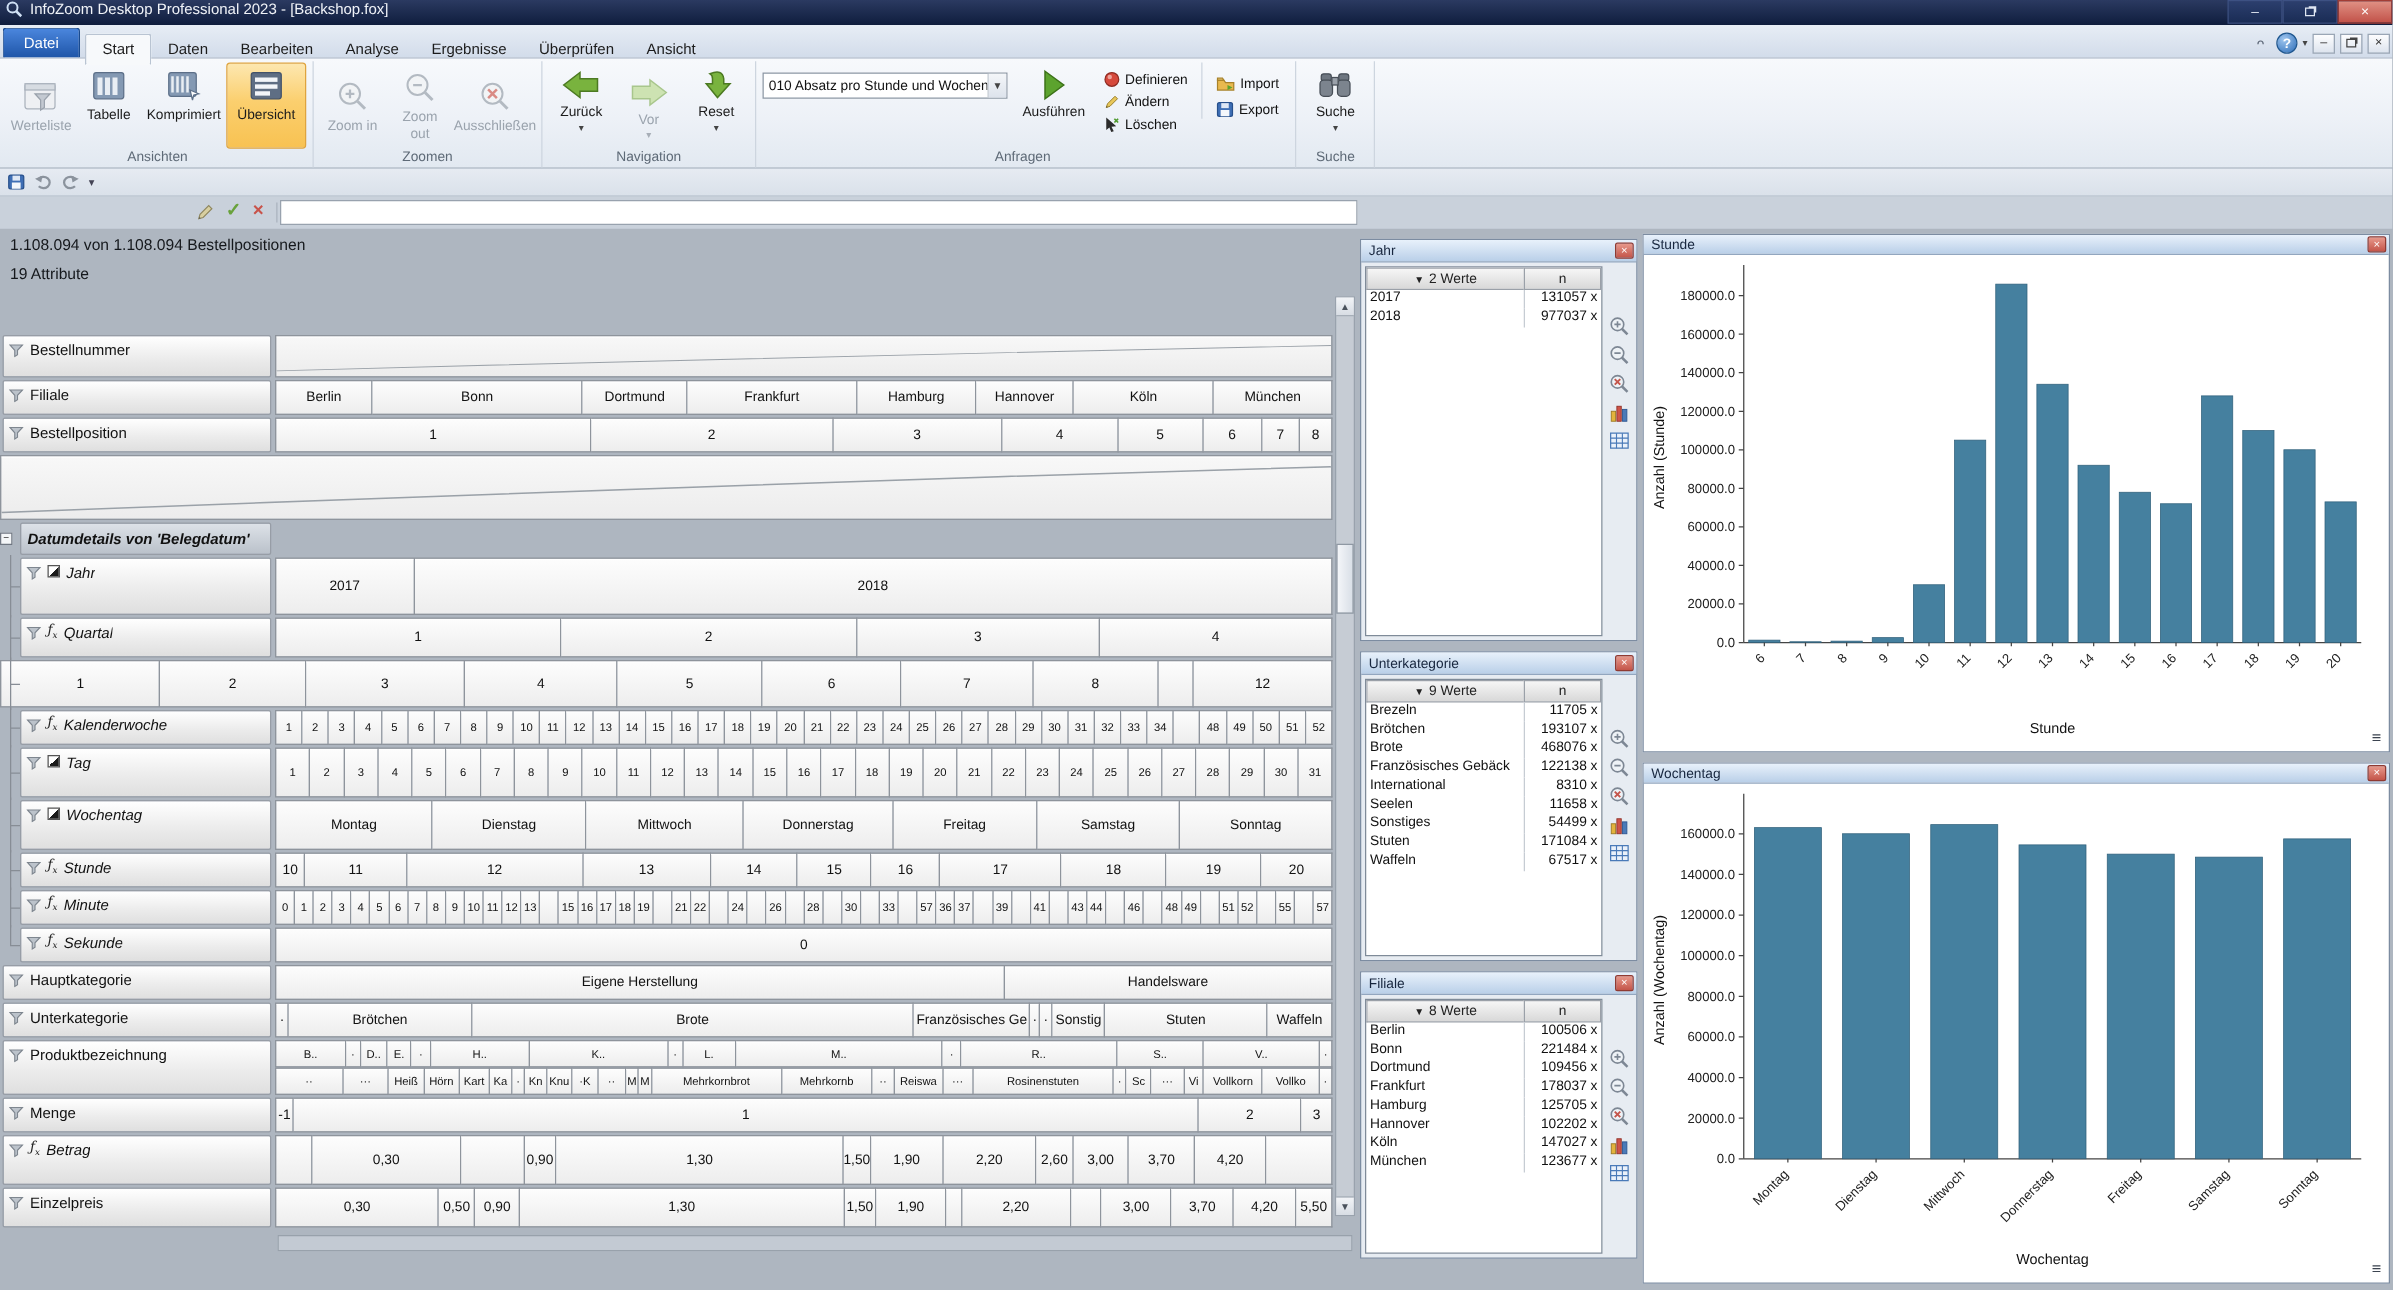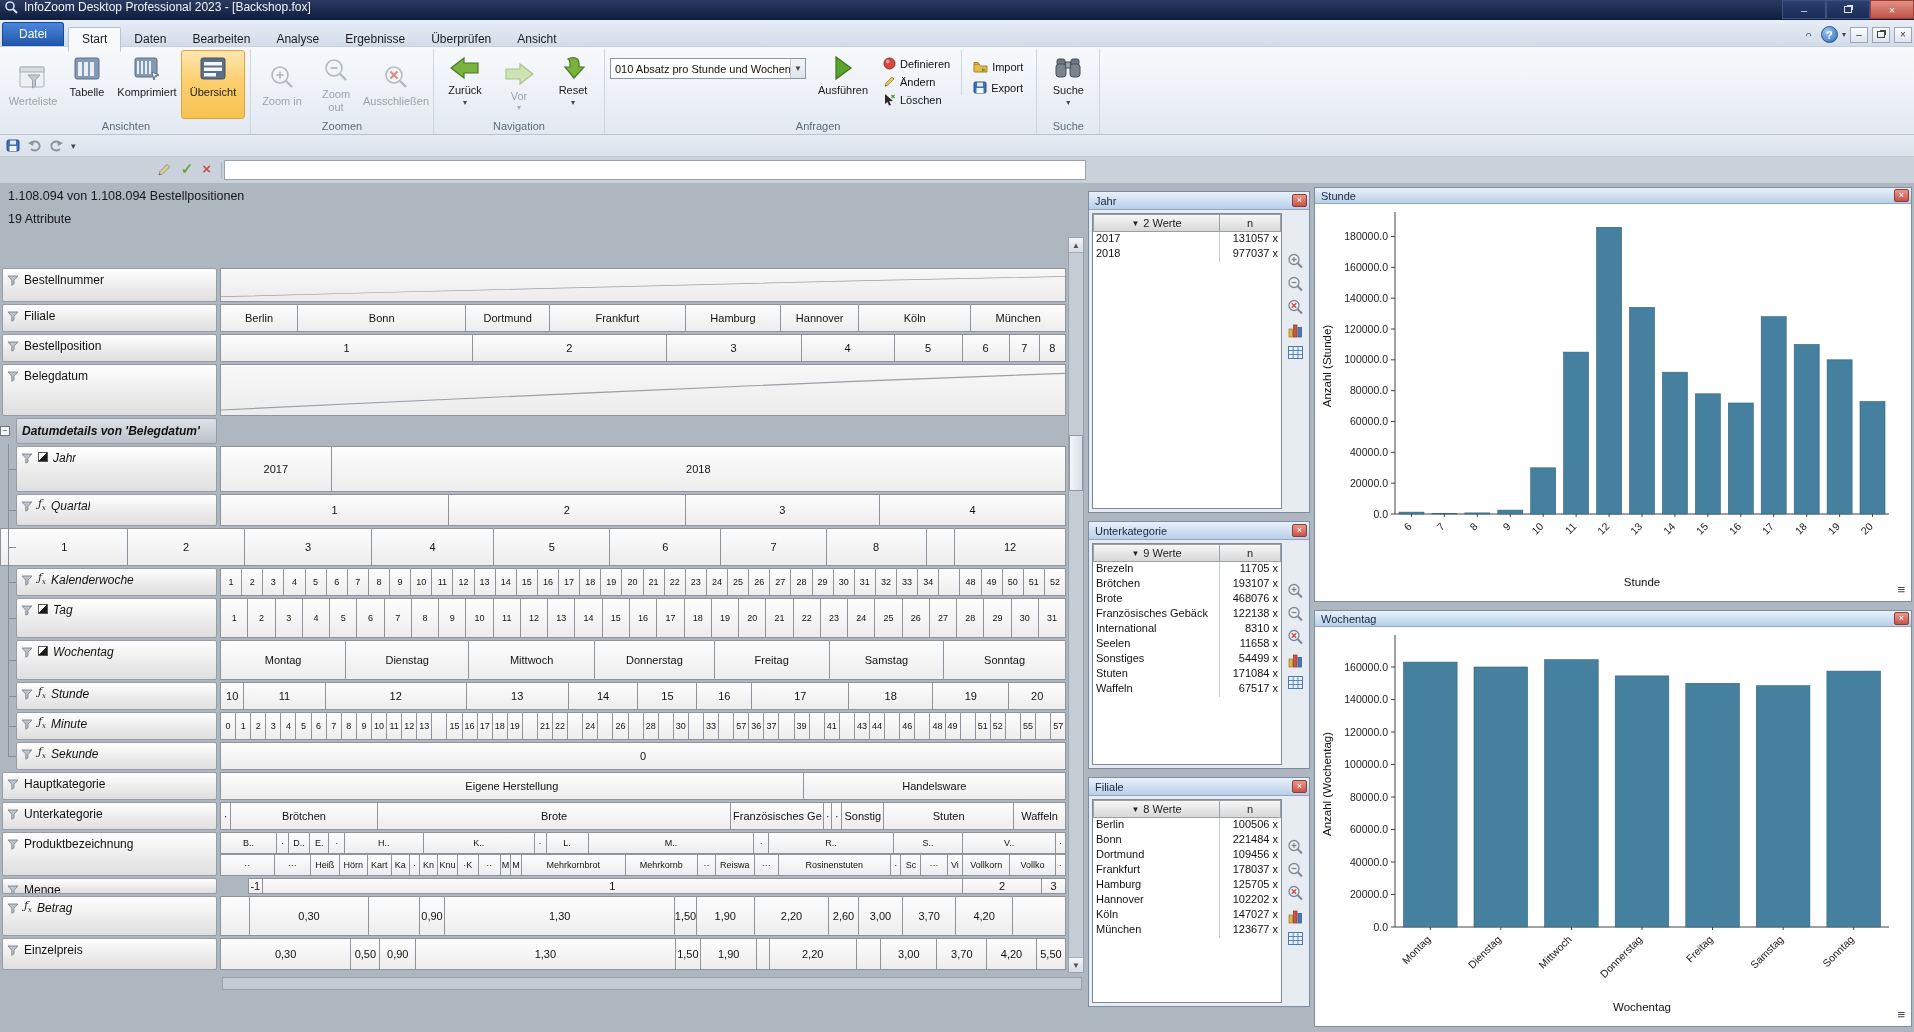--- a/index.html
+++ b/index.html
@@ -410,28 +410,20 @@
               <div class="cell" style="flex-grow: 23;">2</div>
               <div class="cell" style="flex-grow: 16;">3</div>
               <div class="cell" style="flex-grow: 11;">4</div>
               <div class="cell" style="flex-grow: 8;">5</div>
               <div class="cell" style="flex-grow: 5.5;">6</div>
               <div class="cell" style="flex-grow: 3.5;">7</div>
               <div class="cell" style="flex-grow: 3;">8</div>
             </div>
           </div>
           <div class="trow" style="height: 52px;">
-            <div class="attr-zone">
-              <div class="attr-btn">
-                <svg class="funnel" width="12" height="11">
-                  <path d="M1 1 h10 l-4 4.2 v3.6 l-2.2 1.4 v-5 Z" fill="#bcc3cb" stroke="#7e868f" stroke-width="0.9"></path>
-                </svg>
-                <span class="attr-label">Belegdatum</span>
-              </div>
-            </div>
             <div class="cells">
               <div class="cell dist" style="flex-grow: 1;">
                 <svg viewBox="0 0 100 30" preserveAspectRatio="none">
                   <polyline points="0,27 20,22.2 45,16.4 75,9.8 100,5" fill="none" stroke="#9aa1a8" stroke-width="0.7"></polyline>
                 </svg>
               </div>
             </div>
           </div>
           <div class="trow group-row" style="height: 26px;">
             <div class="attr-zone">
@@ -797,21 +789,21 @@
                 <div class="cell" style="flex-grow: 0.9;">·</div>
                 <div class="cell" style="flex-grow: 1.8;">Sc</div>
                 <div class="cell" style="flex-grow: 2.4;">···</div>
                 <div class="cell" style="flex-grow: 1.4;">Vi</div>
                 <div class="cell" style="flex-grow: 4.4;">Vollkorn</div>
                 <div class="cell" style="flex-grow: 4.2;">Vollko</div>
                 <div class="cell" style="flex-grow: 0.9;">·</div>
               </div>
             </div>
           </div>
-          <div class="trow" style="height: 16px; gap: 28px;">
+          <div class="trow" style="height: 28px;">
             <div class="attr-zone">
               <div class="attr-btn">
                 <svg class="funnel" width="12" height="11">
                   <path d="M1 1 h10 l-4 4.2 v3.6 l-2.2 1.4 v-5 Z" fill="#bcc3cb" stroke="#7e868f" stroke-width="0.9"></path>
                 </svg>
                 <span class="attr-label">Menge</span>
               </div>
             </div>
             <div class="cells">
               <div class="cell" style="flex-grow: 1.5;">-1</div>

